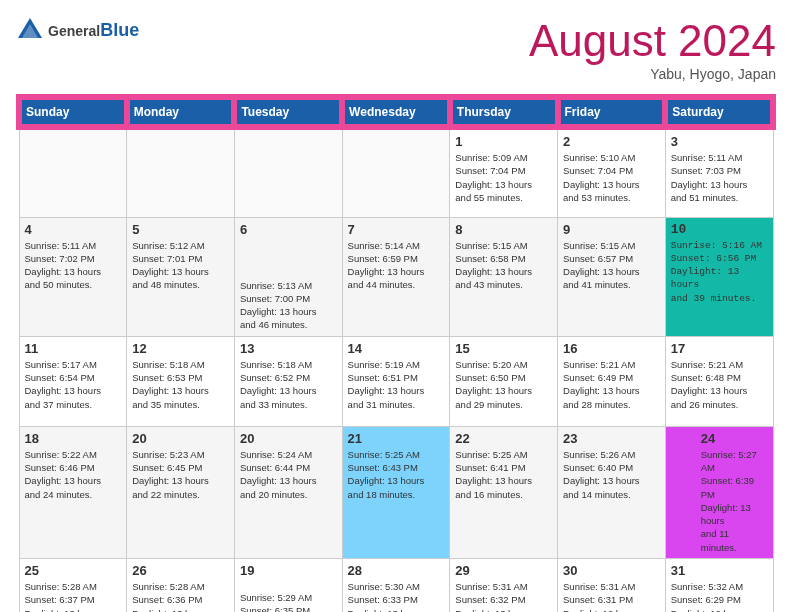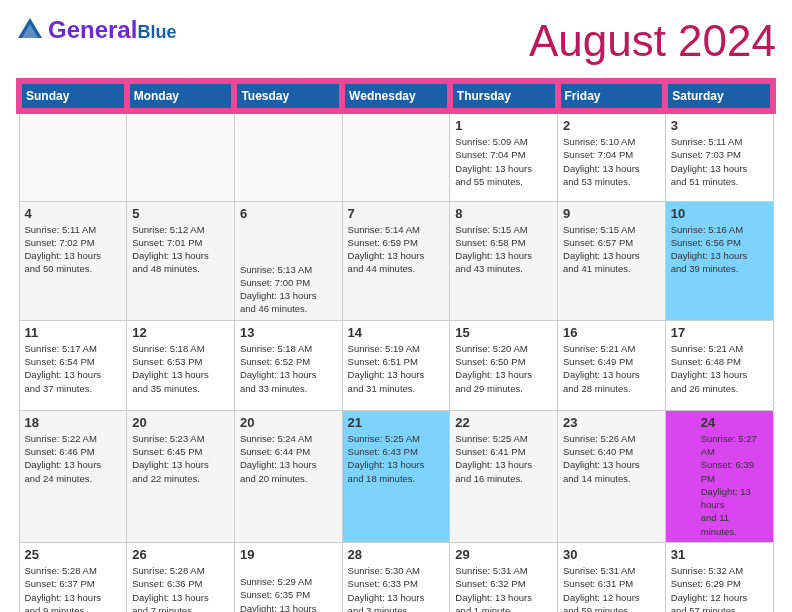--- a/index.html
+++ b/index.html
@@ -14,21 +14,21 @@
       display: flex;
       justify-content: space-between;
       align-items: flex-start;
       margin-bottom: 12px;
     }
     .logo {
       display: flex;
       align-items: center;
       gap: 4px;
     }
-    .logo-text-general { font-size: 24px; font-weight: bold; color: #6d28d9; }
+    .logo-text-general { font-size: 14px; font-weight: bold; color: #404040; }
     .logo-text-blue { font-size: 18px; font-weight: bold; color: #1a5fa8; }
     .logo-icon {
       width: 28px;
       height: 28px;
     }
     .title-block { text-align: right; }
     .month-year { font-size: 44px; color: #be185d; font-weight: normal; }
     .location { font-size: 14px; color: #555; }
     table {
       width: 100%;
@@ -75,20 +75,21 @@
     <svg class="logo-icon" viewBox="0 0 28 28">
       <polygon points="14,2 26,22 2,22" fill="#1a5fa8"></polygon>
       <polygon points="14,8 22,22 6,22" fill="#fff" opacity="0.3"></polygon>
     </svg>
     <div>
       <span class="logo-text-general">General</span><span class="logo-text-blue">Blue</span>
     </div>
   </div>
   <div class="title-block">
     <div class="month-year">August 2024</div>
+    <div class="location">Yabu, Hyogo, Japan</div>
   </div>
 </div>
 
 <table>
   <thead>
     <tr>
     <th>Sunday</th>
         <th>Monday</th>
         <th>Tuesday</th>
         <th>Wednesday</th>
@@ -161,21 +162,21 @@
 Daylight: 13 hours
 and 43 minutes.</div>
         </td>
         <td style="background: rgb(245, 245, 245);">
           <span class="day-num">9</span>
           <div class="day-info" style="white-space: pre-line;">Sunrise: 5:15 AM
 Sunset: 6:57 PM
 Daylight: 13 hours
 and 41 minutes.</div>
         </td>
-        <td style="background: #7dd3fc;">
+        <td style="background: #14b8a6; font-family: Liberation Mono, monospace;">
           <span class="day-num">10</span>
           <div class="day-info" style="white-space: pre-line;">Sunrise: 5:16 AM
 Sunset: 6:56 PM
 Daylight: 13 hours
 and 39 minutes.</div>
         </td>
       </tr>
       <tr>
         <td>
           <span class="day-num">11</span>

